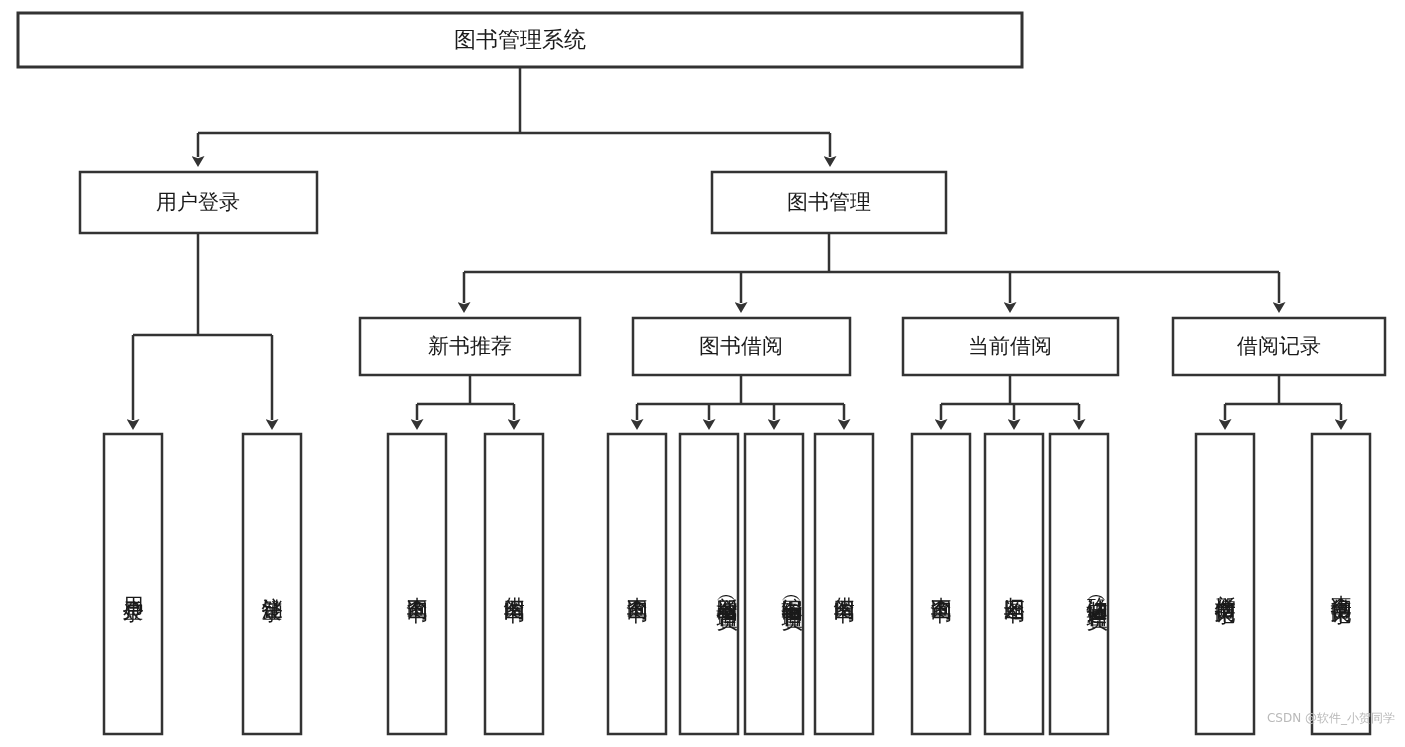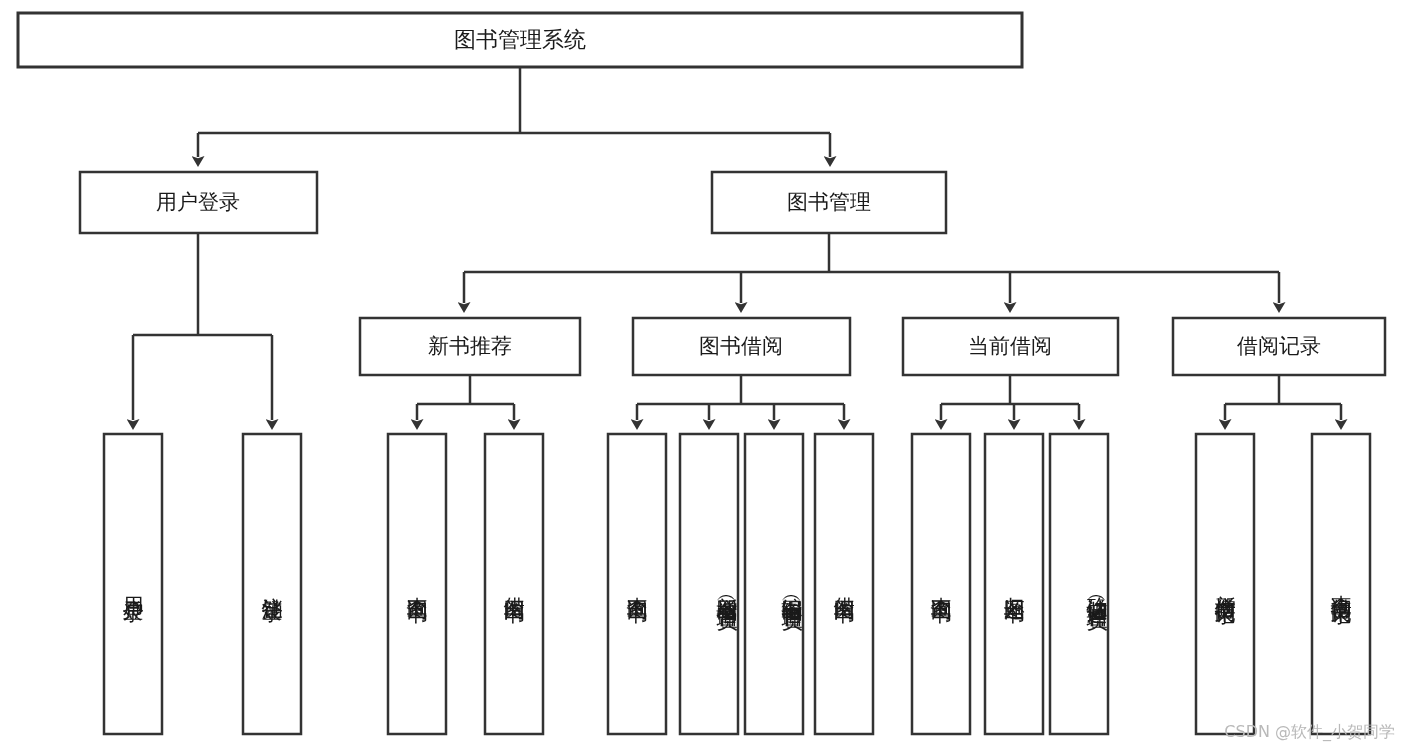--- a/index.html
+++ b/index.html
@@ -66,23 +66,23 @@
     font-size: 21px;
     line-height: 1.08;
     color: #1a1a1a;
     letter-spacing: 2px;
     white-space: nowrap;
     pointer-events: none;
   }
   .watermark {
     position: absolute;
     right: 10px;
-    bottom: 4px;
-    font-family: "DejaVu Sans", "Liberation Sans", sans-serif;
-    font-size: 16px;
+    bottom: 20px;
+    font-family: "DejaVu Sans", "Liberation Sans", sans-serif;
+    font-size: 12px;
     color: #b9b9b9;
     white-space: nowrap;
     margin-top: 19px;
   }
 </style>
 </head>
 <body>
 
 <div id="diagram-root">
 

